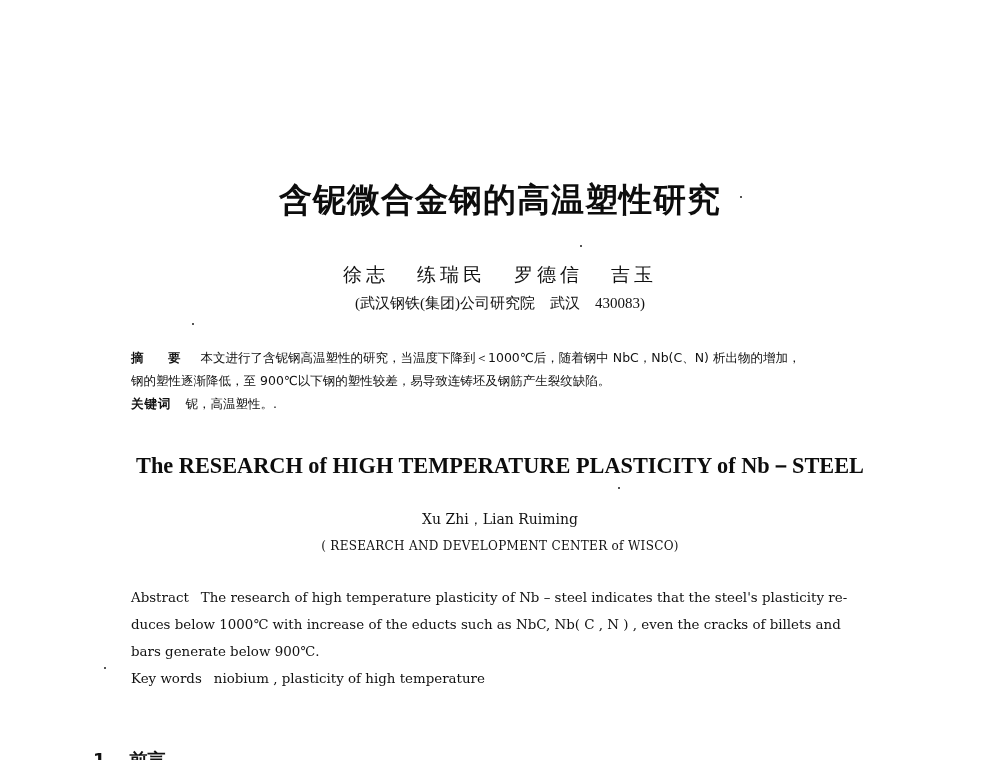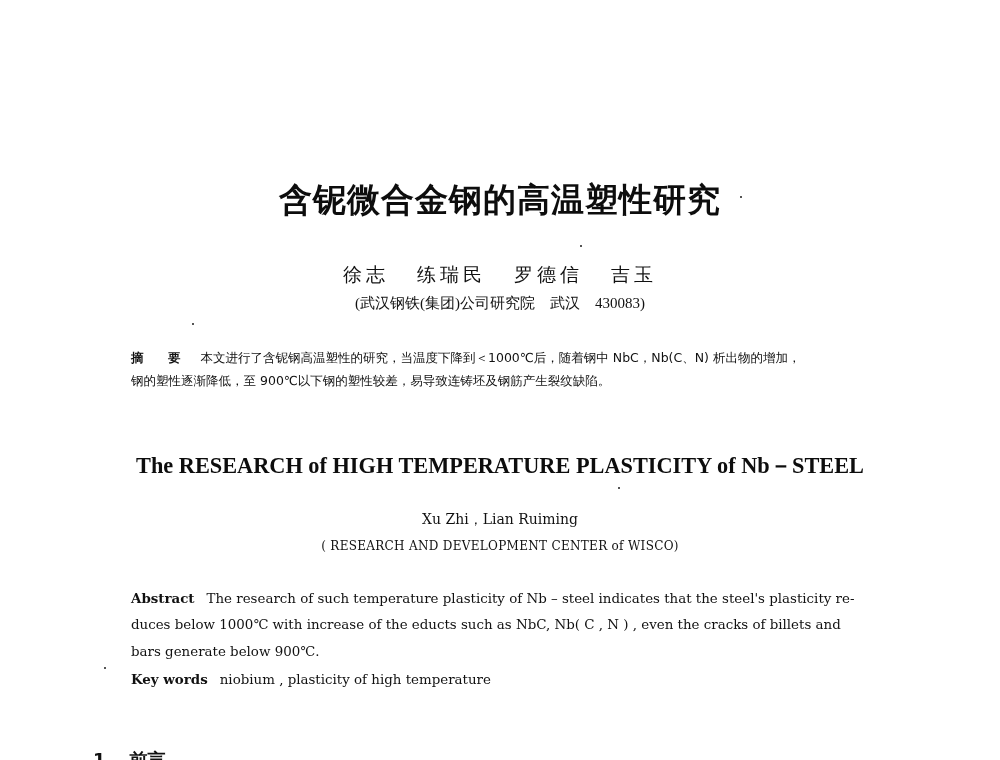--- a/index.html
+++ b/index.html
@@ -17,21 +17,21 @@
     .abs-cn-3 { top: 392px; }
     .label-bold { font-weight: bold; margin-right: 14px; letter-spacing: 6px; }
     .title-en { top: 450px; font-family: "Liberation Serif", serif; font-weight: bold; font-size: 23px; color: #0d0d0d; transform: scaleX(0.97); }
     .authors-en { top: 511px; font-family: "DejaVu Serif", serif; font-size: 14px; }
     .affil-en { top: 539px; font-family: "DejaVu Serif", serif; font-size: 12px; letter-spacing: 0.3px; }
     .en-line { position: absolute; left: 131px; font-family: "DejaVu Serif", serif; font-size: 13.4px; white-space: nowrap; }
     .en-l1 { top: 590px; }
     .en-l2 { top: 617px; }
     .en-l3 { top: 644px; }
     .en-l4 { top: 671px; }
-    .bold-lbl { font-weight: bold; margin-right: 12px; }
+    .bold-lbl { font-weight: normal; margin-right: 12px; }
     .section { top: 748px; left: 93px; font-family: "DejaVu Sans", sans-serif; font-weight: bold; font-size: 18px; }
     .section .num { margin-right: 24px; }
     .speck { position: absolute; width: 2px; height: 2px; background: #555; }
   </style>
 </head>
 <body>
 
 <div class="page">
 
   <div class="abs center title-cn">含铌微合金钢的高温塑性研究</div>
@@ -42,29 +42,32 @@
     <span>罗德信</span>
     <span>吉玉</span>
   </div>
 
   <div class="abs center affil-cn">(武汉钢铁(集团)公司研究院　武汉　430083)</div>
 
   <div class="abs abs-block abs-cn-1">
     <span class="label-bold">摘　要</span><span>本文进行了含铌钢高温塑性的研究，当温度下降到＜1000℃后，随着钢中 NbC，Nb(C、N) 析出物的增加，</span>
   </div>
   <div class="abs abs-block abs-cn-2">钢的塑性逐渐降低，至 900℃以下钢的塑性较差，易导致连铸坯及钢筋产生裂纹缺陷。</div>
+  <div class="abs abs-block abs-cn-3">
+    <span class="label-bold" style="letter-spacing:1px;">关键词</span><span>铌，高温塑性。.</span>
+  </div>
 
   <div class="abs center title-en">The RESEARCH of HIGH TEMPERATURE PLASTICITY of Nb－STEEL</div>
 
   <div class="abs center affil-en">( RESEARCH AND DEVELOPMENT CENTER of WISCO)</div>
 
   <div class="abs center authors-en">Xu Zhi，Lian Ruiming</div>
 
   <div class="en-line en-l1">
-    <span class="bold-lbl">Abstract</span><span>The research of such temperature plasticity of Nb – steel indicates that the steel's plasticity re-</span>
+    <span class="bold-lbl">Abstract</span><span>The research of high temperature plasticity of Nb – steel indicates that the steel's plasticity re-</span>
   </div>
   <div class="en-line en-l2">duces below 1000℃ with increase of the educts such as NbC,  Nb( C , N ) , even the cracks of billets and</div>
   <div class="en-line en-l3">bars generate below 900℃.</div>
   <div class="en-line en-l4">
     <span class="bold-lbl">Key words</span><span>niobium ,  plasticity of high temperature</span>
   </div>
 
   <div class="abs section">
     <span class="num">1</span><span>前言</span>
   </div>

